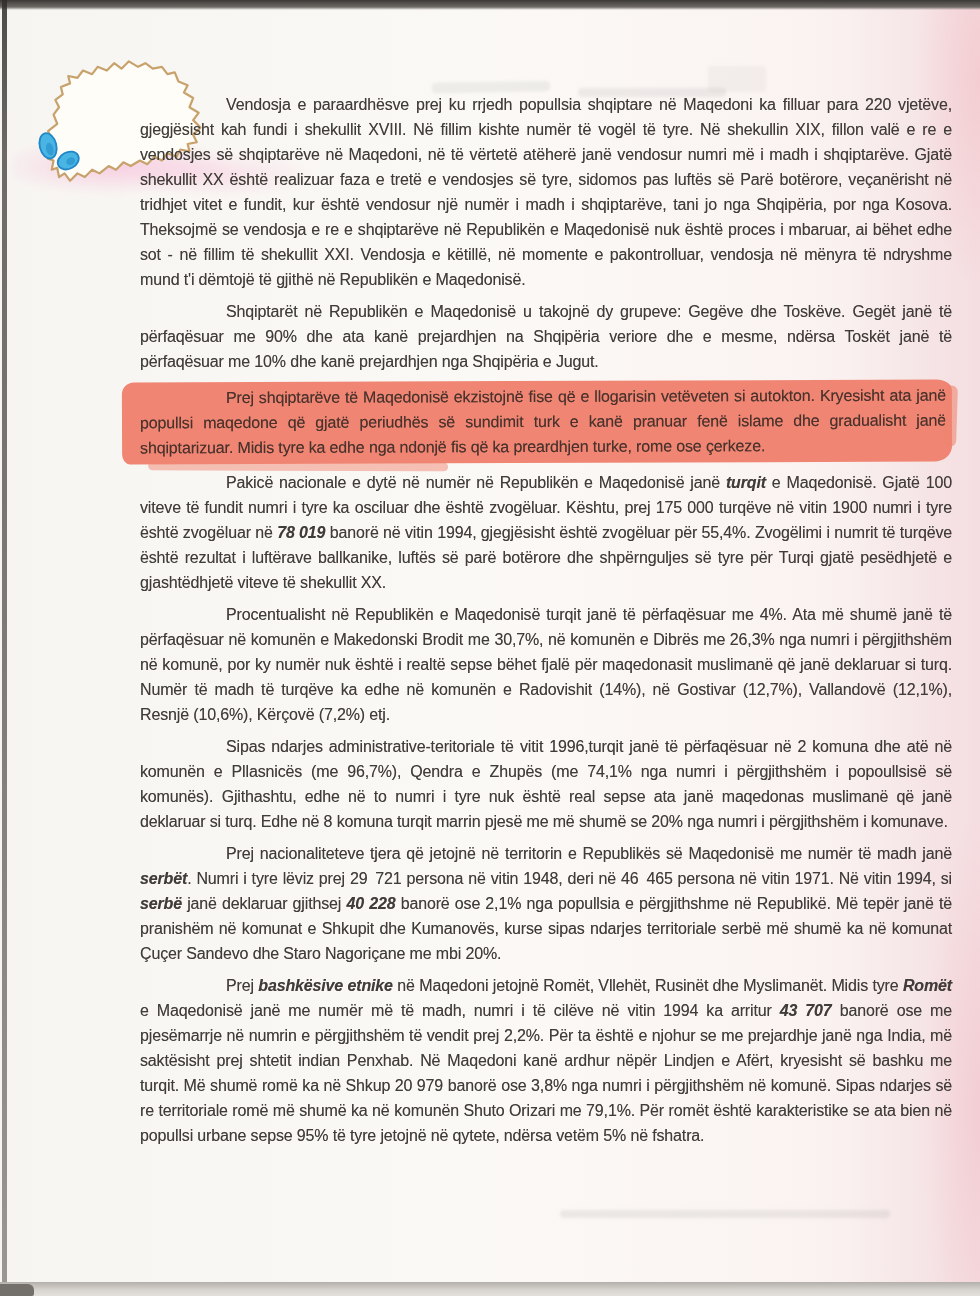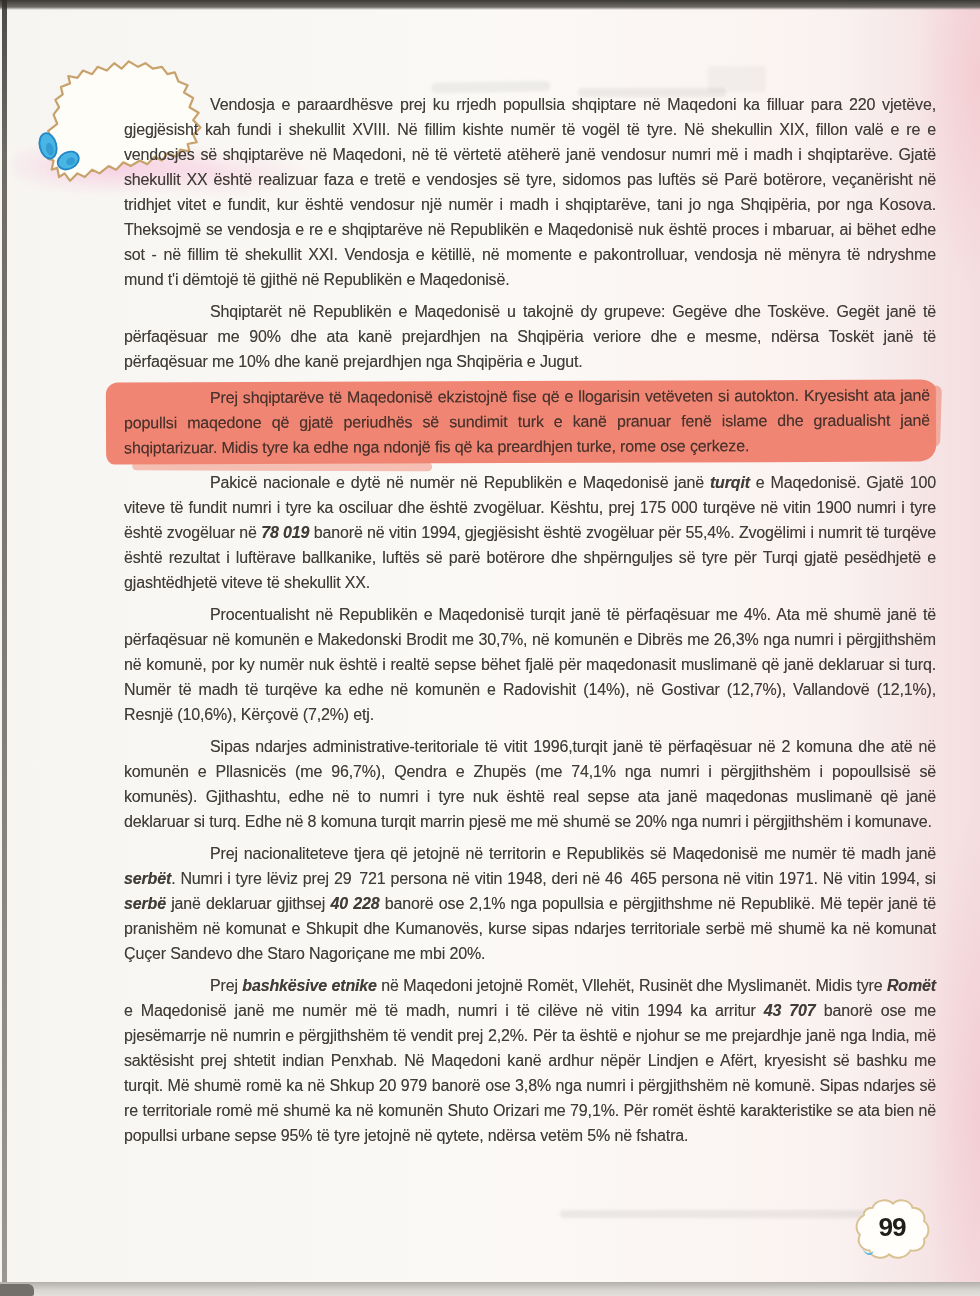--- a/index.html
+++ b/index.html
@@ -31,21 +31,21 @@
   
   .map-wrap{position:absolute;left:26px;top:34px;width:180px;height:152px;}
   .map-outline{fill:#fffdf8;stroke:var(--map-outline);stroke-width:2.4;stroke-linejoin:round;}
   .lake{fill:var(--lake-fill);stroke:var(--lake-stroke);stroke-width:2;}
   .lake-inner{fill:var(--lake-stroke);opacity:.55;stroke:none;}
   .pink-glow{position:absolute;left:12px;top:128px;width:340px;height:84px;pointer-events:none;
     background:radial-gradient(ellipse 50% 50% at 30% 45%, rgba(246,150,200,.42), rgba(246,150,200,0) 70%),
                radial-gradient(ellipse 40% 40% at 62% 55%, rgba(246,160,200,.25), rgba(246,160,200,0) 70%);
     filter:blur(3px);}
   
-  .text-col{position:absolute;left:124px;top:92px;width:812px;color:var(--text);
+  .text-col{position:absolute;left:140px;top:92px;width:812px;color:var(--text);
     font-size:16px;line-height:25px;text-align:justify;letter-spacing:-0.15px;
     text-shadow:0 0 .4px rgba(60,55,50,.5);}
   .text-col p{margin:0 0 7px 0;text-indent:86px;}
   .text-col .b{font-weight:bold;font-style:italic;}
   p.hl{position:relative;background:var(--hl);
     margin-left:-18px;padding:3px 6px 4px 18px;
     border-radius:12px 16px 18px 8px / 12px 10px 16px 10px;
     transform:rotate(-0.2deg);color:#4a312b;}
   p.hl::after{content:"";position:absolute;left:26px;bottom:-7px;width:300px;height:9px;
     background:var(--hl);opacity:.5;border-radius:6px;transform:rotate(.4deg);}
@@ -100,25 +100,14 @@
       <p><span>Vendosja e paraardhësve prej ku rrjedh popullsia shqiptare në Maqedoni ka filluar para 220 vjetëve, gjegjësisht kah fundi i shekullit XVIII. Në fillim kishte numër të vogël të tyre. Në shekullin XIX, fillon valë e re e vendosjes së shqiptarëve në Maqedoni, në të vërtetë atëherë janë vendosur numri më i madh i shqiptarëve. Gjatë shekullit XX është realizuar faza e tretë e vendosjes së tyre, sidomos pas luftës së Parë botërore, veçanërisht në tridhjet vitet e fundit, kur është vendosur një numër i madh i shqiptarëve, tani jo nga Shqipëria, por nga Kosova. Theksojmë se vendosja e re e shqiptarëve në Republikën e Maqedonisë nuk është proces i mbaruar, ai bëhet edhe sot - në fillim të shekullit XXI. Vendosja e këtillë, në momente e pakontrolluar, vendosja në mënyra të ndryshme mund t'i dëmtojë të gjithë në Republikën e Maqedonisë.</span></p>
       <p><span>Shqiptarët në Republikën e Maqedonisë u takojnë dy grupeve: Gegëve dhe Toskëve. Gegët janë të përfaqësuar me 90% dhe ata kanë prejardhjen na Shqipëria veriore dhe e mesme, ndërsa Toskët janë të përfaqësuar me 10% dhe kanë prejardhjen nga Shqipëria e Jugut.</span></p>
       <p class="hl"><span>Prej shqiptarëve të Maqedonisë ekzistojnë fise që e llogarisin vetëveten si autokton. Kryesisht ata janë popullsi maqedone që gjatë periudhës së sundimit turk e kanë pranuar fenë islame dhe gradualisht janë shqiptarizuar. Midis tyre ka edhe nga ndonjë fis që ka preardhjen turke, rome ose çerkeze.</span></p>
       <p><span>Pakicë nacionale e dytë në numër në Republikën e Maqedonisë janë </span><span class="b">turqit</span><span> e Maqedonisë. Gjatë 100 viteve të fundit numri i tyre ka osciluar dhe është zvogëluar. Kështu, prej 175 000 turqëve në vitin 1900 numri i tyre është zvogëluar në </span><span class="b">78 019</span><span> banorë në vitin 1994, gjegjësisht është zvogëluar për 55,4%. Zvogëlimi i numrit të turqëve është rezultat i luftërave ballkanike, luftës së parë botërore dhe shpërnguljes së tyre për Turqi gjatë pesëdhjetë e gjashtëdhjetë viteve të shekullit XX.</span></p>
       <p><span>Procentualisht në Republikën e Maqedonisë turqit janë të përfaqësuar me 4%. Ata më shumë janë të përfaqësuar në komunën e Makedonski Brodit me 30,7%, në komunën e Dibrës me 26,3% nga numri i përgjithshëm në komunë, por ky numër nuk është i realtë sepse bëhet fjalë për maqedonasit muslimanë që janë deklaruar si turq. Numër të madh të turqëve ka edhe në komunën e Radovishit (14%), në Gostivar (12,7%), Vallandovë (12,1%), Resnjë (10,6%), Kërçovë (7,2%) etj.</span></p>
       <p><span>Sipas ndarjes administrative-teritoriale të vitit 1996,turqit janë të përfaqësuar në 2 komuna dhe atë në komunën e Pllasnicës (me 96,7%), Qendra e Zhupës (me 74,1% nga numri i përgjithshëm i popoullsisë së komunës). Gjithashtu, edhe në to numri i tyre nuk është real sepse ata janë maqedonas muslimanë që janë deklaruar si turq. Edhe në 8 komuna turqit marrin pjesë me më shumë se 20% nga numri i përgjithshëm i komunave.</span></p>
       <p><span>Prej nacionaliteteve tjera që jetojnë në territorin e Republikës së Maqedonisë me numër të madh janë </span><span class="b">serbët</span><span>. Numri i tyre lëviz prej 29 721 persona në vitin 1948, deri në 46 465 persona në vitin 1971. Në vitin 1994, si </span><span class="b">serbë</span><span> janë deklaruar gjithsej </span><span class="b">40 228</span><span> banorë ose 2,1% nga popullsia e përgjithshme në Republikë. Më tepër janë të pranishëm në komunat e Shkupit dhe Kumanovës, kurse sipas ndarjes territoriale serbë më shumë ka në komunat Çuçer Sandevo dhe Staro Nagoriçane me mbi 20%.</span></p>
       <p><span>Prej </span><span class="b">bashkësive etnike</span><span> në Maqedoni jetojnë Romët, Vllehët, Rusinët dhe Myslimanët. Midis tyre </span><span class="b">Romët</span><span> e Maqedonisë janë me numër më të madh, numri i të cilëve në vitin 1994 ka arritur </span><span class="b">43 707</span><span> banorë ose me pjesëmarrje në numrin e përgjithshëm të vendit prej 2,2%. Për ta është e njohur se me prejardhje janë nga India, më saktësisht prej shtetit indian Penxhab. Në Maqedoni kanë ardhur nëpër Lindjen e Afërt, kryesisht së bashku me turqit. Më shumë romë ka në Shkup 20 979 banorë ose 3,8% nga numri i përgjithshëm në komunë. Sipas ndarjes së re territoriale romë më shumë ka në komunën Shuto Orizari me 79,1%. Për romët është karakteristike se ata bien në popullsi urbane sepse 95% të tyre jetojnë në qytete, ndërsa vetëm 5% në fshatra.</span></p>
     </main>
 
-  <div class="badge">
-    <svg width="92" height="68" viewBox="0 0 90 70">
-      <path class="cloud" d="
-        M 25,12 C 28,4 40,2 46,8 C 52,2 64,4 66,12 C 74,12 80,18 78,26
-        C 84,30 84,40 78,44 C 80,52 72,58 64,56 C 60,64 48,66 42,60
-        C 36,66 24,64 22,56 C 14,56 8,48 12,40 C 6,34 8,24 16,20
-        C 16,14 20,12 25,12 Z"></path>
-      <path class="badge-blue" d="M 14,52 c 2,7 9,9 12,4 c -1,7 -9,7 -12,-4 Z"></path>
-      <text x="45" y="41" text-anchor="middle">99</text>
-    </svg>
-  </div>
 
 </div>
 
 </body></html>

